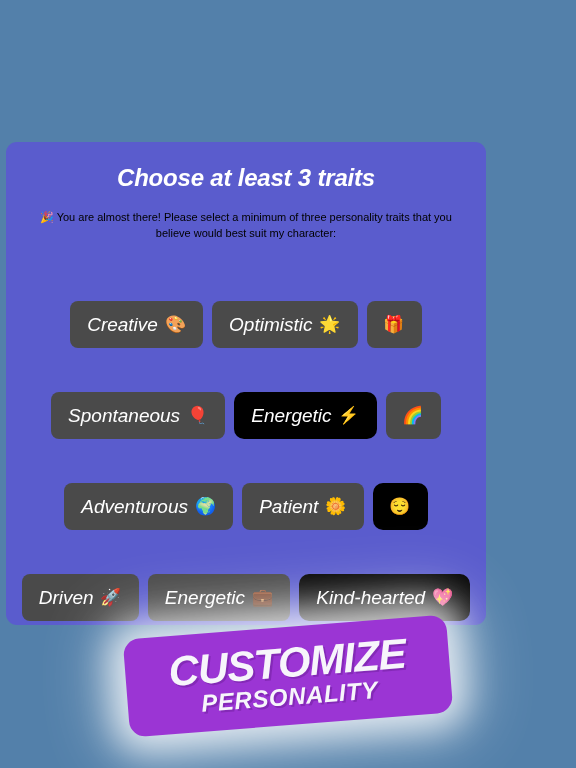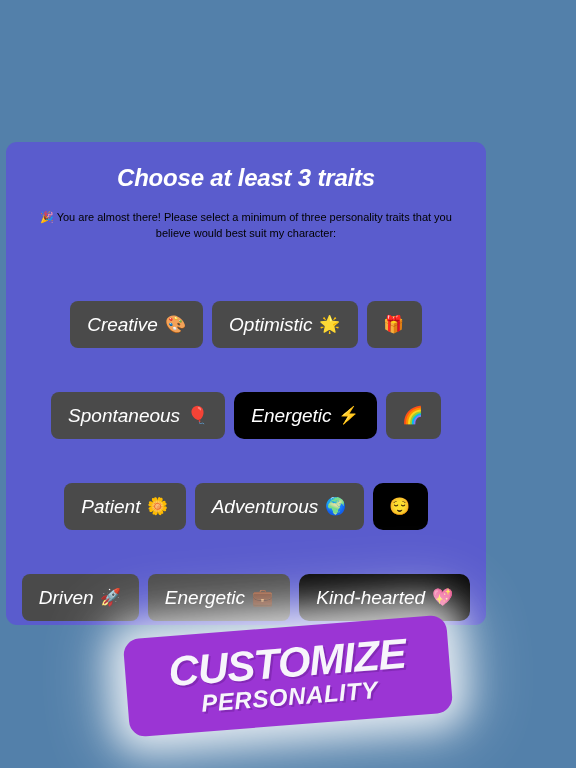--- a/index.html
+++ b/index.html
@@ -156,26 +156,26 @@
         <span class="chip-emoji">🎈</span>
       </button>
       <button class="trait-chip selected">
         <span class="chip-label">Energetic</span>
         <span class="chip-emoji">⚡</span>
       </button>
       <button class="trait-chip">
         <span class="chip-emoji">🌈</span>
       </button>
       <button class="trait-chip">
+        <span class="chip-label">Adventurous</span>
+        <span class="chip-emoji">🌍</span>
+      </button>
+      <button class="trait-chip">
         <span class="chip-label">Patient</span>
         <span class="chip-emoji">🌼</span>
-      </button>
-      <button class="trait-chip">
-        <span class="chip-label">Adventurous</span>
-        <span class="chip-emoji">🌍</span>
       </button>
       <button class="trait-chip selected">
         <span class="chip-emoji">😌</span>
       </button>
       <button class="trait-chip">
         <span class="chip-label">Driven</span>
         <span class="chip-emoji">🚀</span>
       </button>
       <button class="trait-chip">
         <span class="chip-label">Energetic</span>

